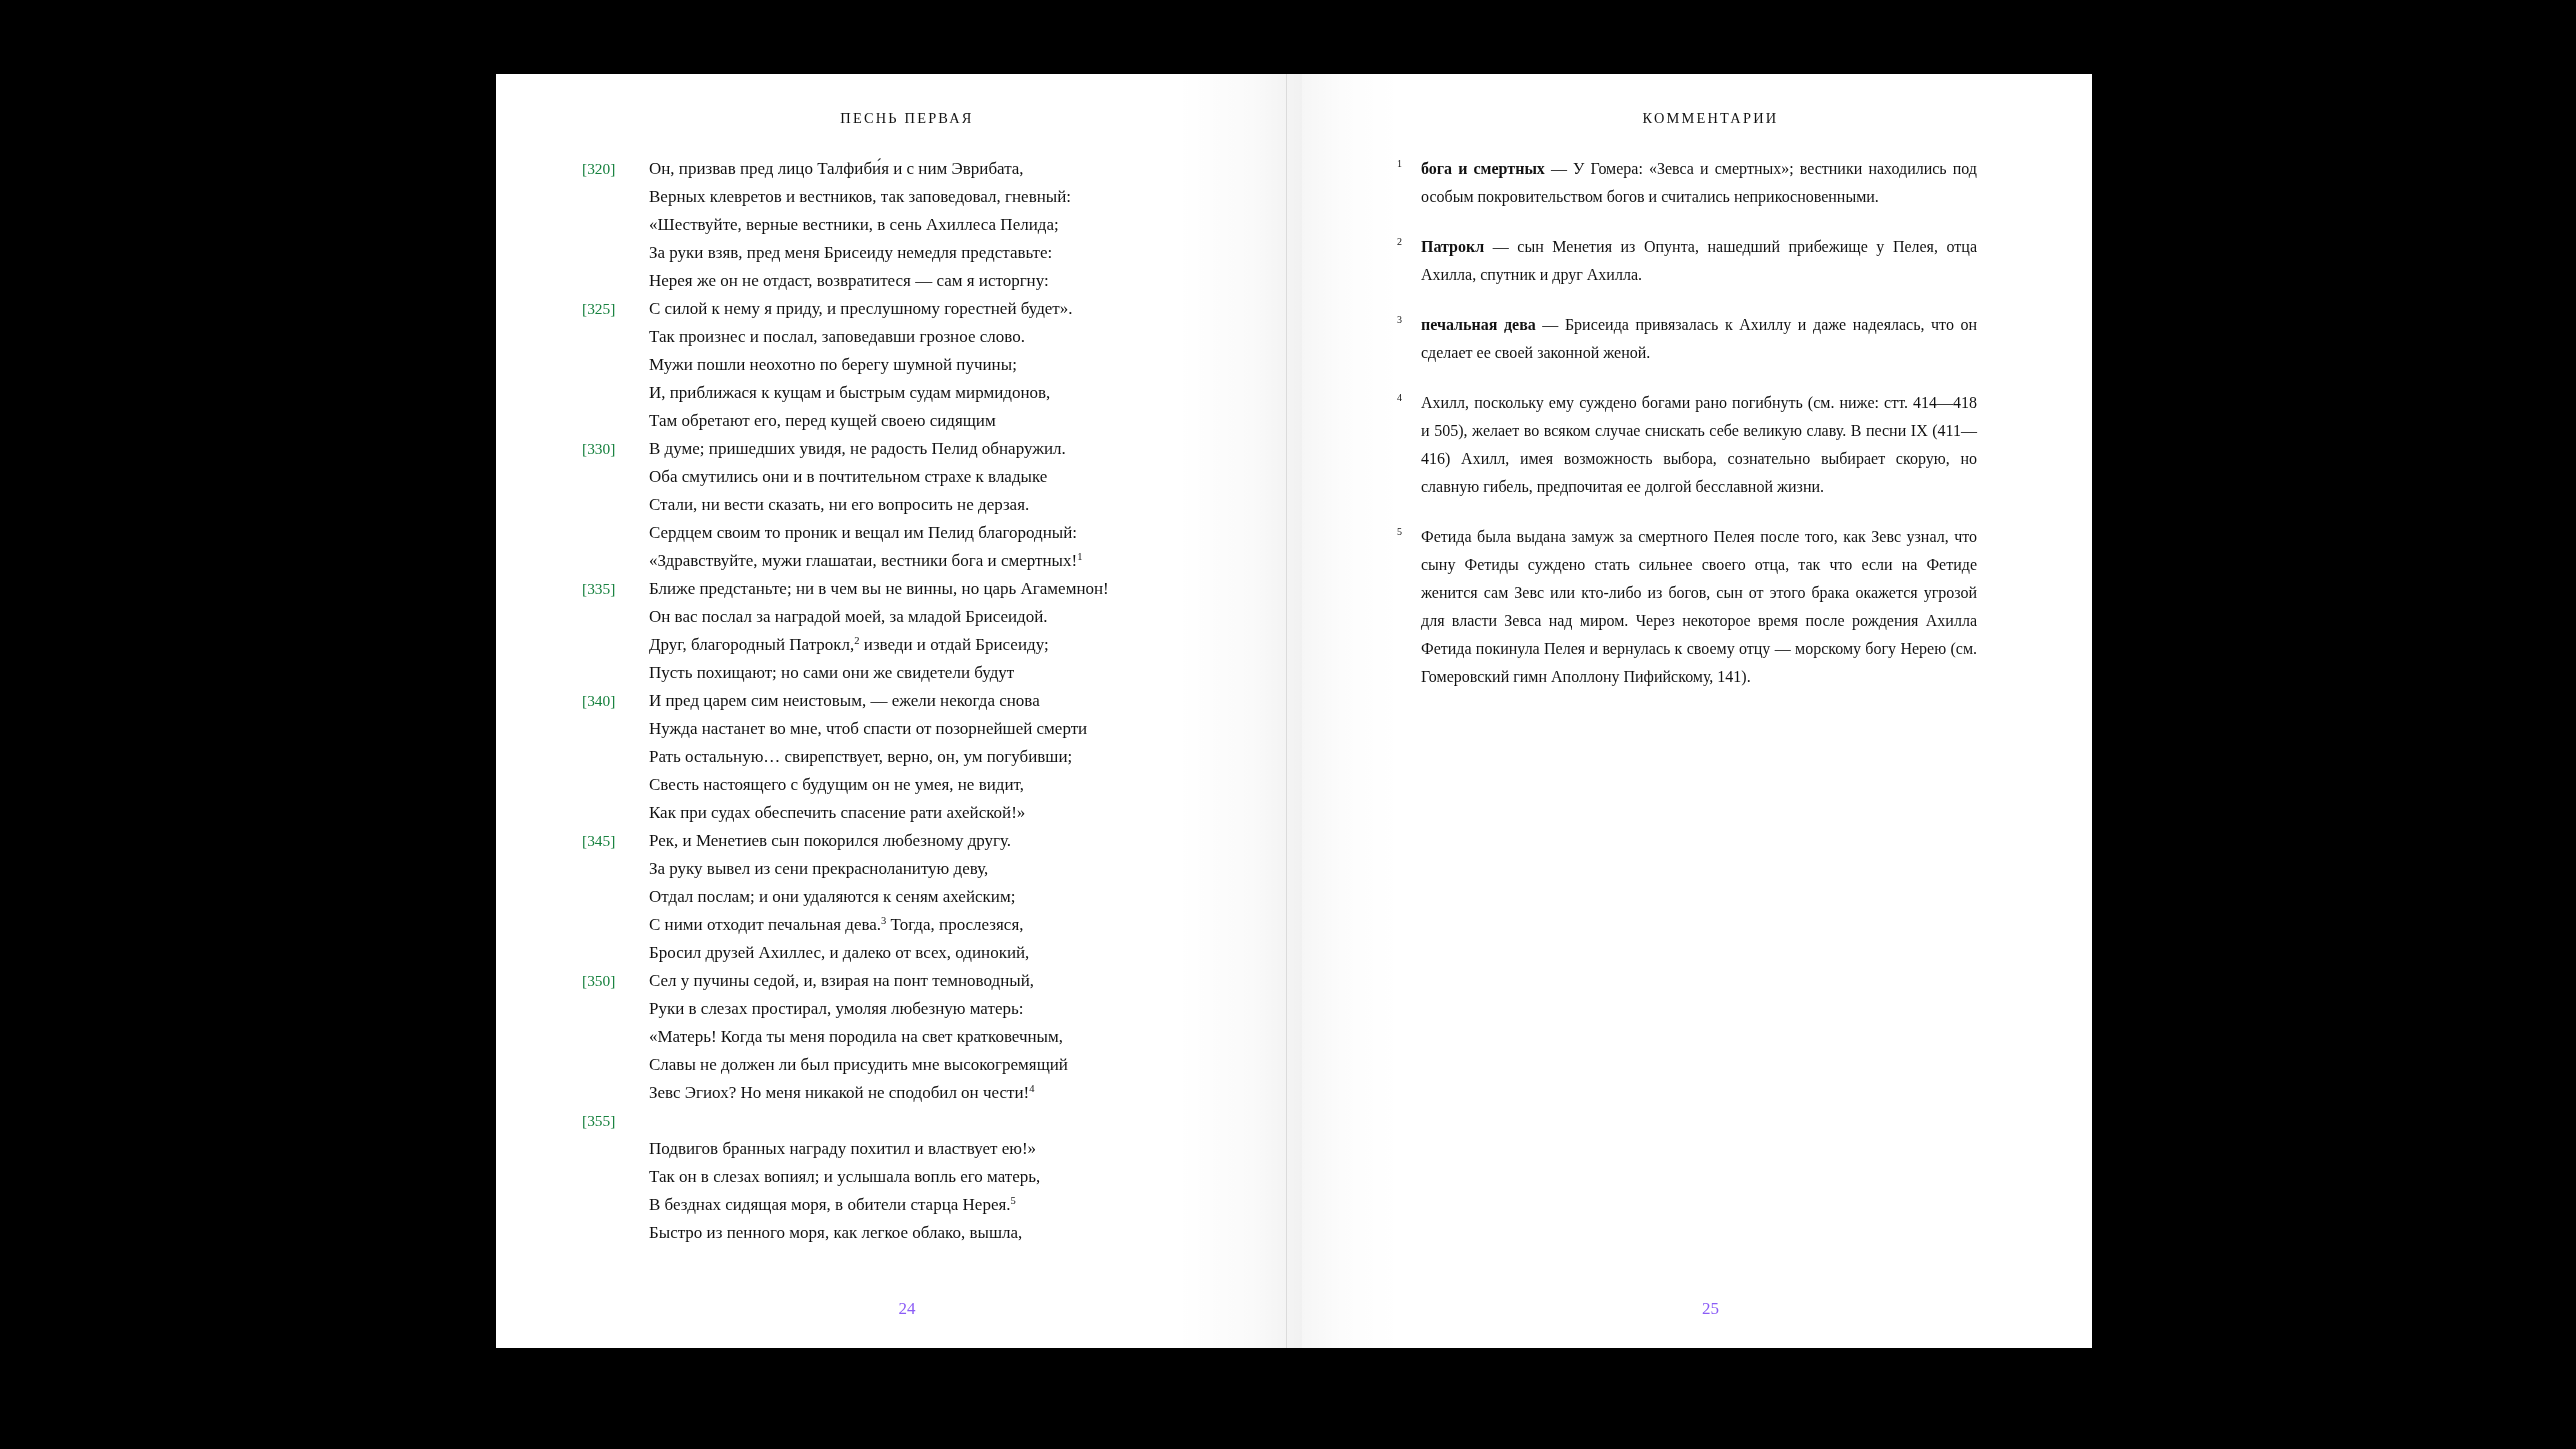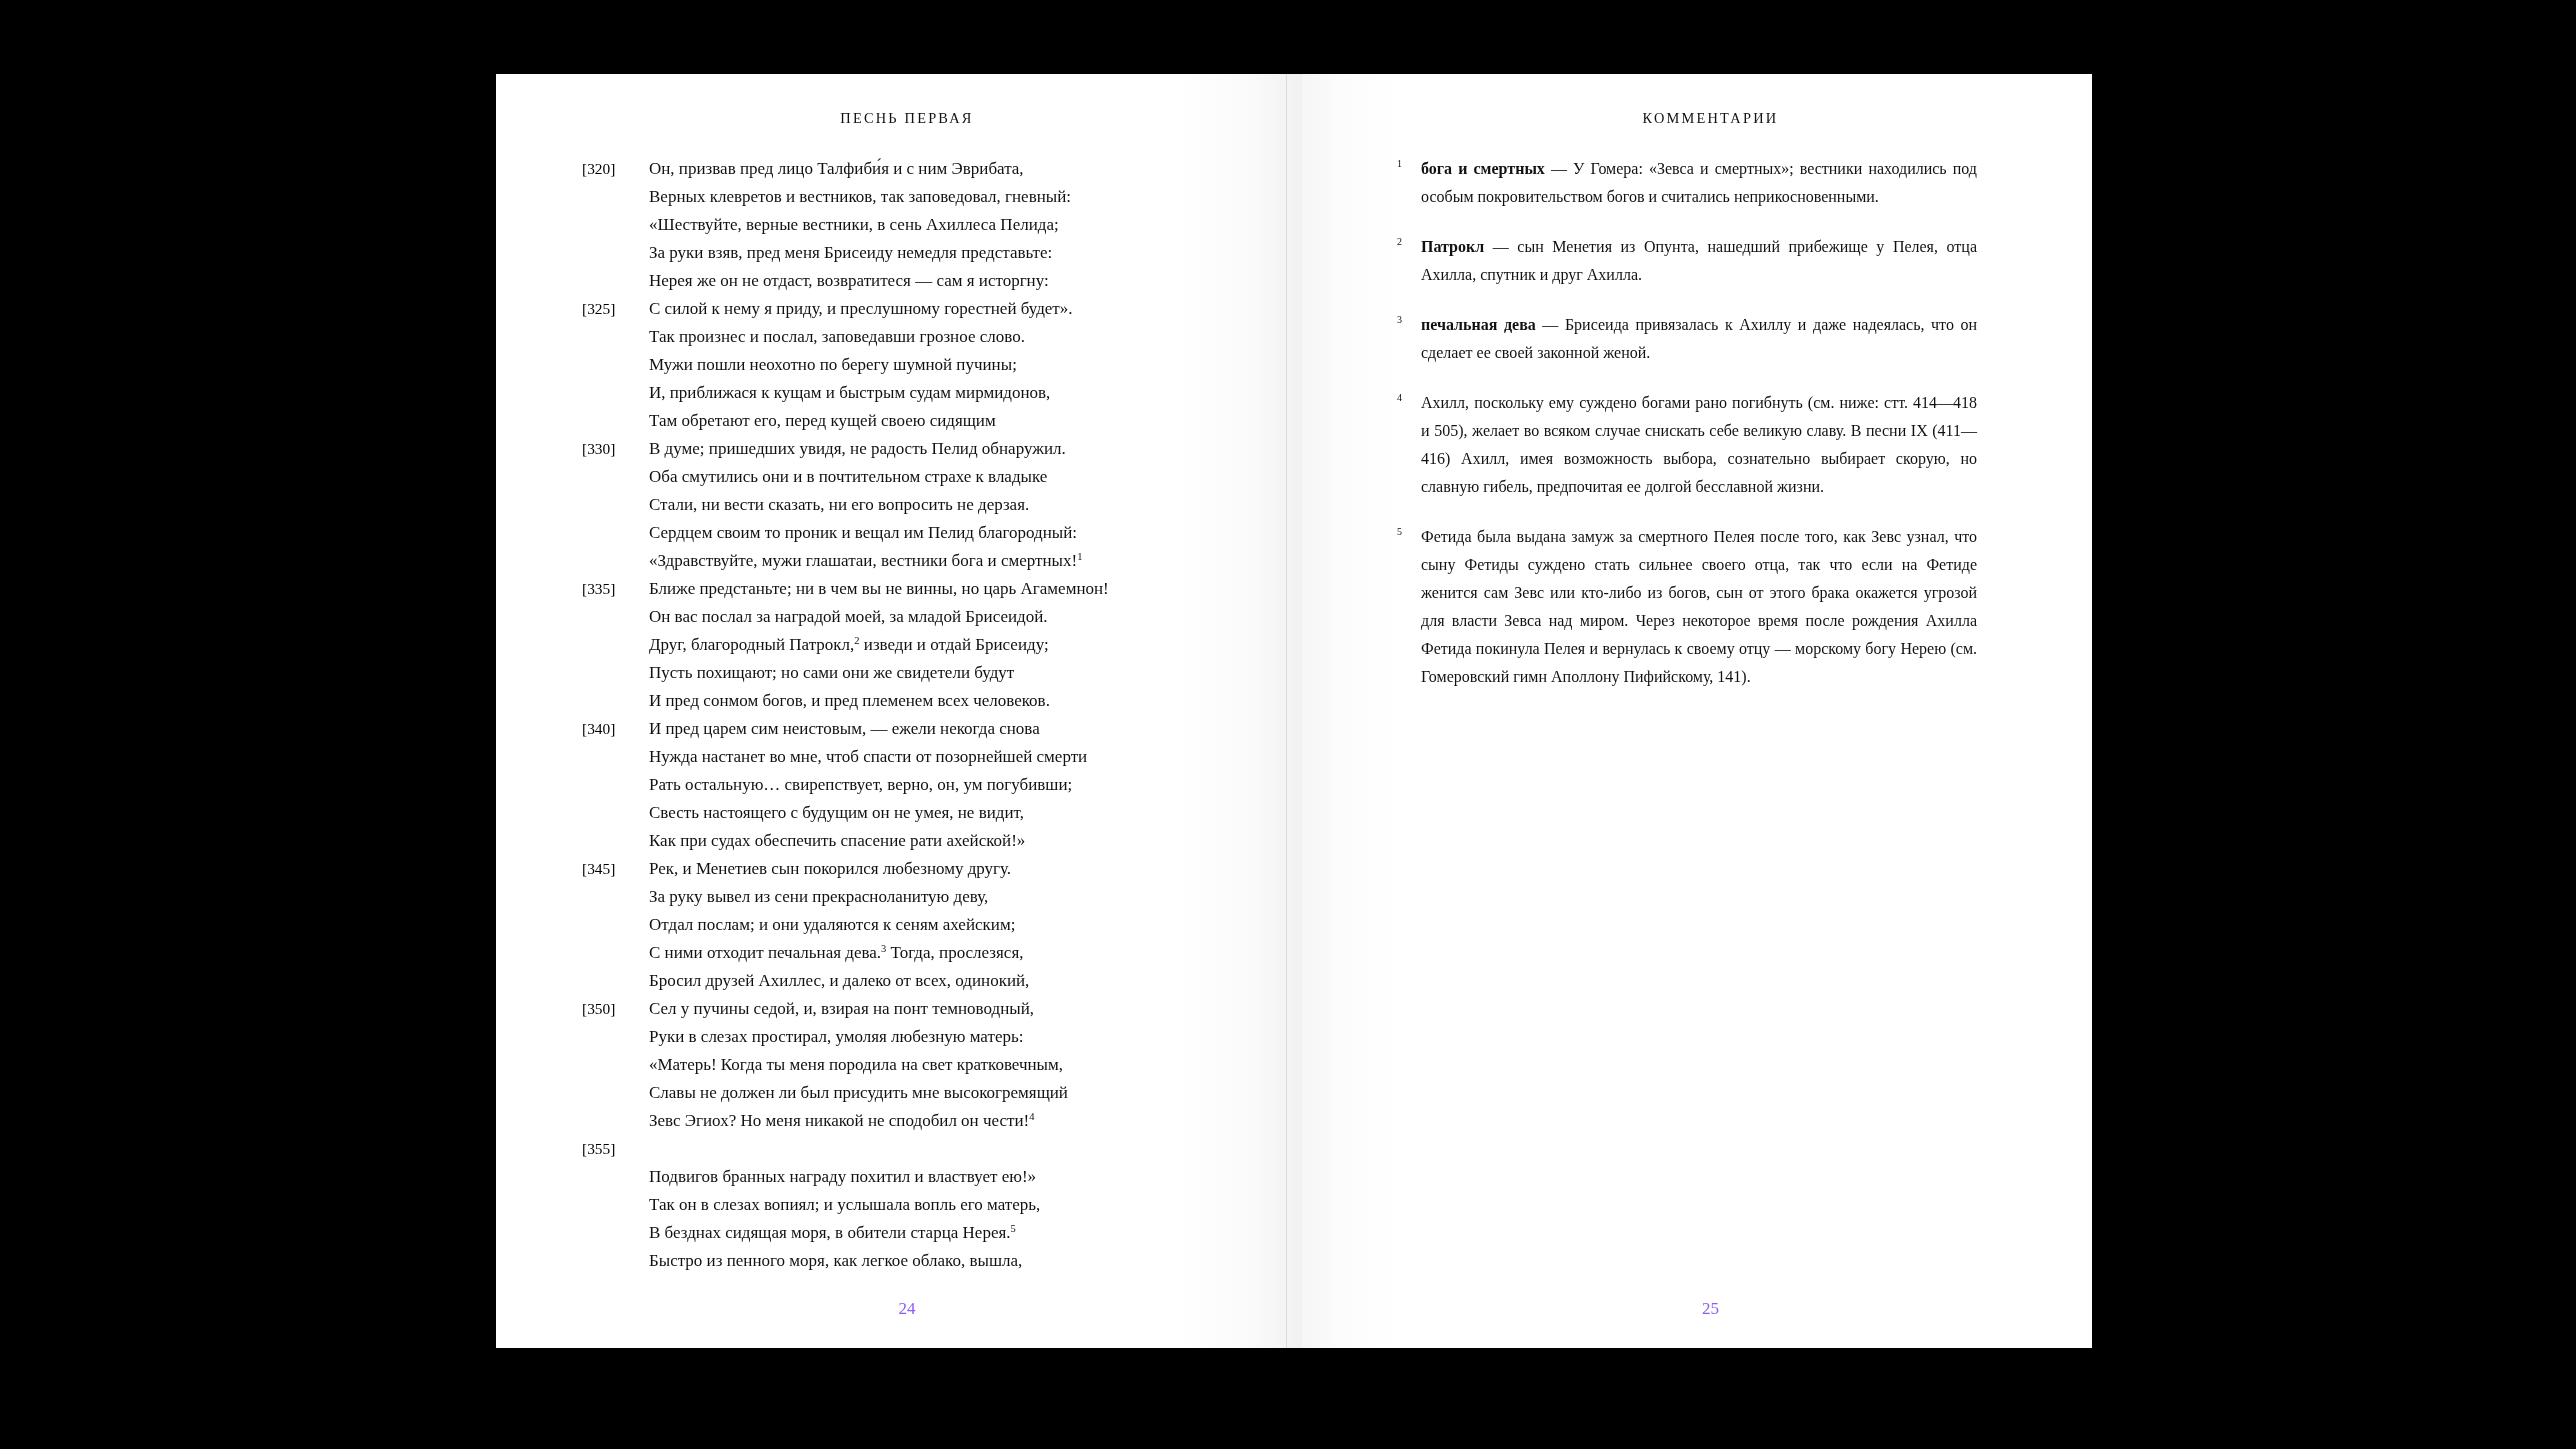--- a/index.html
+++ b/index.html
@@ -104,21 +104,21 @@
     font-size: 17px;
     color: #111111;
   }
   .verse-num {
     position: absolute;
     left: 0;
     top: 0;
     width: 50px;
     text-align: left;
     font-size: 15.4px;
-    color: #000000;
+    color: #15803d;
   }
   .verse-text {
     display: block;
     margin-left: 67px;
   }
   .verse-text sup {
     font-size: 0.62em;
     vertical-align: 0.55em;
     line-height: 0;
   }
@@ -233,24 +233,20 @@
         </div>
         <div class="verse-line">
           <span class="verse-num"></span>
           <span class="verse-text">Друг, благородный Патрокл,<sup>2</sup> изведи и отдай Брисеиду;</span>
         </div>
         <div class="verse-line">
           <span class="verse-num"></span>
           <span class="verse-text">Пусть похищают; но сами они же свидетели будут</span>
         </div>
         <div class="verse-line">
-          <span class="verse-num"></span>
-          <span class="verse-text">И пред сонмом богов, и пред племенем всех человеков.</span>
-        </div>
-        <div class="verse-line">
           <span class="verse-num">[340]</span>
           <span class="verse-text">И пред царем сим неистовым, — ежели некогда снова</span>
         </div>
         <div class="verse-line">
           <span class="verse-num"></span>
           <span class="verse-text">Нужда настанет во мне, чтоб спасти от позорнейшей смерти</span>
         </div>
         <div class="verse-line">
           <span class="verse-num"></span>
           <span class="verse-text">Рать остальную… свирепствует, верно, он, ум погубивши;</span>

